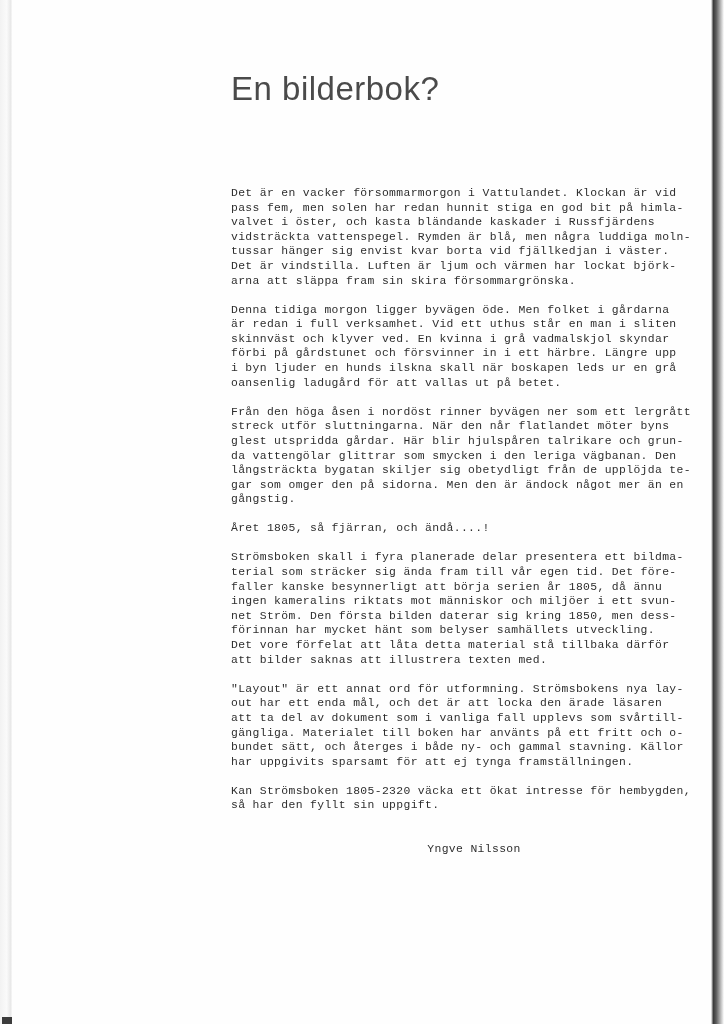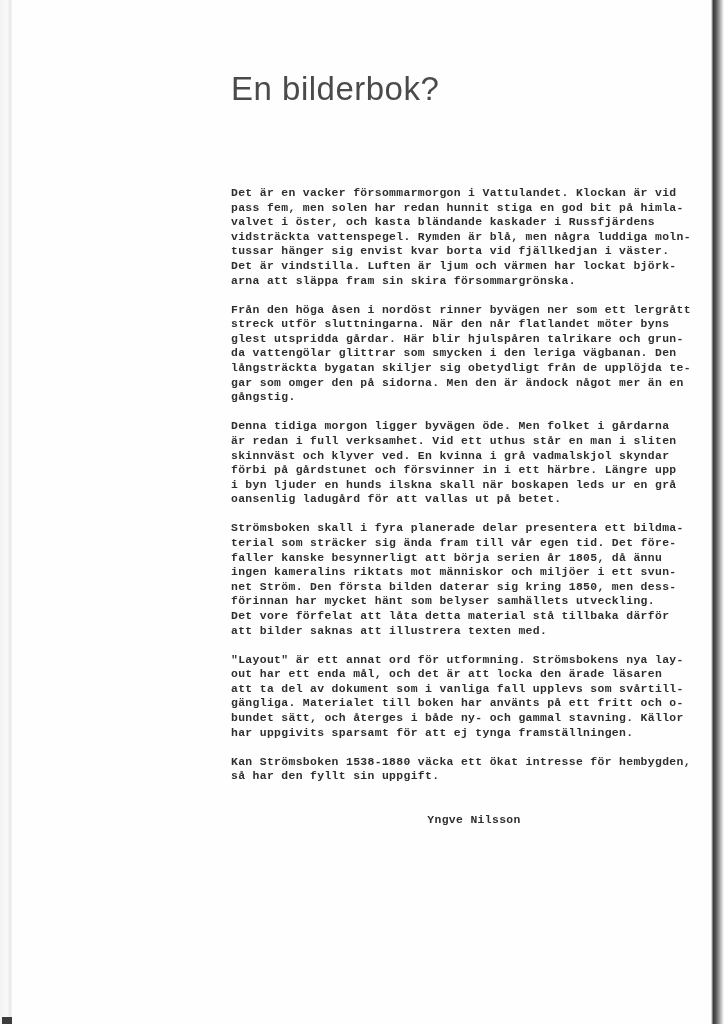--- a/index.html
+++ b/index.html
@@ -83,21 +83,20 @@
     font-family: "Liberation Mono", "DejaVu Sans Mono", monospace;
     font-size: 11.4px;
     line-height: 14.6px;
     color: #2e2e2e;
     letter-spacing: 0.35px;
   }
 
   .para {
     margin: 0 0 14.5px 0;
     white-space: pre-wrap;
-    font-weight: bold;
   }
   .para:last-child { margin-bottom: 0; text-align: center; }
 
   .para-signature {
     margin: 0;
     padding-left: 14px;
   }
 
   .spacer-large { height: 15px; }
 </style>
@@ -118,53 +117,54 @@
 
       <p class="para">Det är en vacker försommarmorgon i Vattulandet. Klockan är vid
 pass fem, men solen har redan hunnit stiga en god bit på himla-
 valvet i öster, och kasta bländande kaskader i Russfjärdens
 vidsträckta vattenspegel. Rymden är blå, men några luddiga moln-
 tussar hänger sig envist kvar borta vid fjällkedjan i väster.
 Det är vindstilla. Luften är ljum och värmen har lockat björk-
 arna att släppa fram sin skira försommargrönska.</p>
 
 
+      <p class="para">Denna tidiga morgon ligger byvägen öde. Men folket i gårdarna
+är redan i full verksamhet. Vid ett uthus står en man i sliten
+skinnväst och klyver ved. En kvinna i grå vadmalskjol skyndar
+förbi på gårdstunet och försvinner in i ett härbre. Längre upp
+i byn ljuder en hunds ilskna skall när boskapen leds ur en grå
+oansenlig ladugård för att vallas ut på betet.</p>
+
       <p class="para">Från den höga åsen i nordöst rinner byvägen ner som ett lergrått
 streck utför sluttningarna. När den når flatlandet möter byns
 glest utspridda gårdar. Här blir hjulspåren talrikare och grun-
 da vattengölar glittrar som smycken i den leriga vägbanan. Den
 långsträckta bygatan skiljer sig obetydligt från de upplöjda te-
 gar som omger den på sidorna. Men den är ändock något mer än en
 gångstig.</p>
 
-      <p class="para">Denna tidiga morgon ligger byvägen öde. Men folket i gårdarna
-är redan i full verksamhet. Vid ett uthus står en man i sliten
-skinnväst och klyver ved. En kvinna i grå vadmalskjol skyndar
-förbi på gårdstunet och försvinner in i ett härbre. Längre upp
-i byn ljuder en hunds ilskna skall när boskapen leds ur en grå
-oansenlig ladugård för att vallas ut på betet.</p>
-
+      <p class="para">Året 1805, så fjärran, och ändå....!</p>
 
       <p class="para">Strömsboken skall i fyra planerade delar presentera ett bildma-
 terial som sträcker sig ända fram till vår egen tid. Det före-
 faller kanske besynnerligt att börja serien år 1805, då ännu
 ingen kameralins riktats mot människor och miljöer i ett svun-
 net Ström. Den första bilden daterar sig kring 1850, men dess-
 förinnan har mycket hänt som belyser samhällets utveckling.
 Det vore förfelat att låta detta material stå tillbaka därför
 att bilder saknas att illustrera texten med.</p>
 
       <p class="para">"Layout" är ett annat ord för utformning. Strömsbokens nya lay-
 out har ett enda mål, och det är att locka den ärade läsaren
 att ta del av dokument som i vanliga fall upplevs som svårtill-
 gängliga. Materialet till boken har använts på ett fritt och o-
 bundet sätt, och återges i både ny- och gammal stavning. Källor
 har uppgivits sparsamt för att ej tynga framställningen.</p>
 
-      <p class="para">Kan Strömsboken 1538-1880 väcka ett ökat intresse för hembygden,
+      <p class="para">Kan Strömsboken 1805-2320 väcka ett ökat intresse för hembygden,
 så har den fyllt sin uppgift.</p>
 
       <div class="spacer-large"></div>
 
       <p class="para para-signature">Yngve Nilsson</p>
 
     </div>
   </div>
 </div>
 

